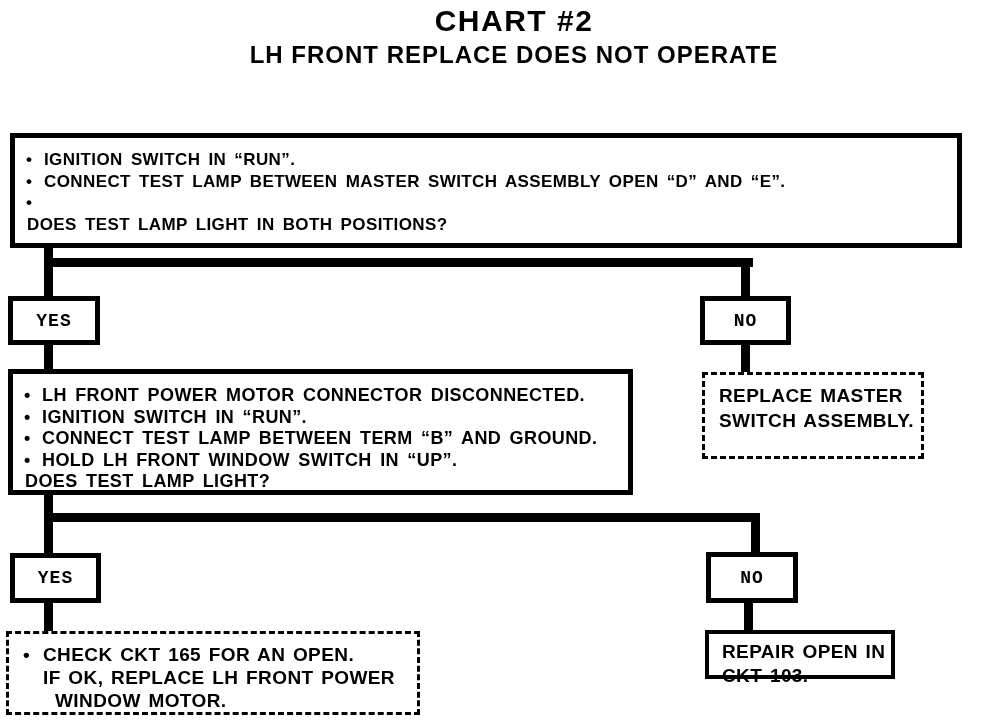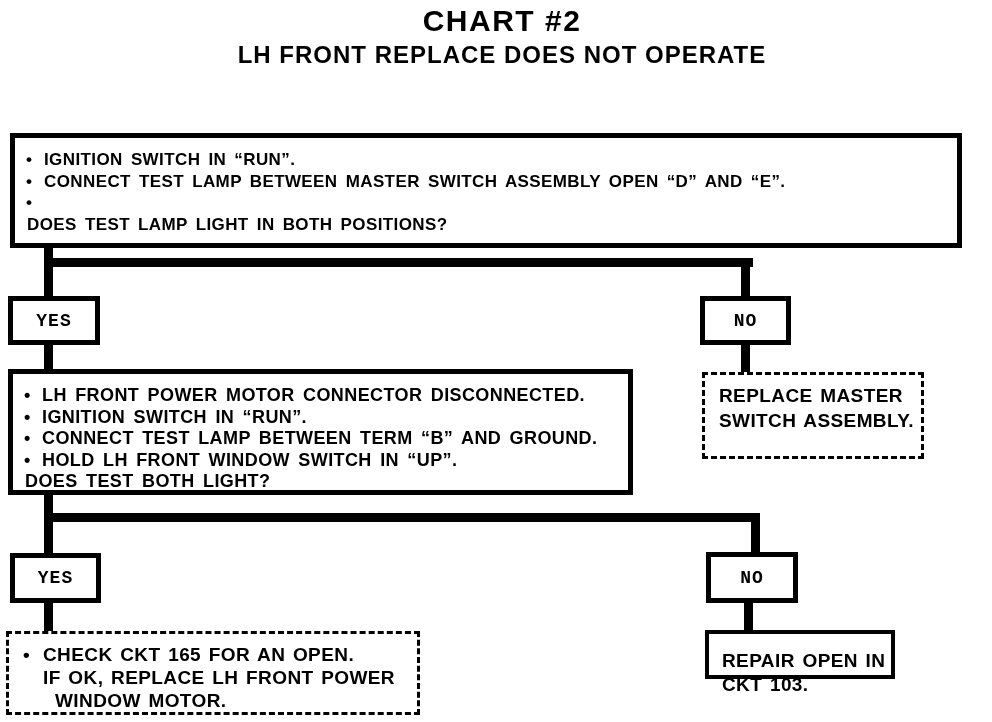--- a/index.html
+++ b/index.html
@@ -6,21 +6,21 @@
   html,body { background:#fff; }
   body {
     position:relative;
     width:992px; height:722px;
     overflow:hidden;
     font-family:"Liberation Sans", sans-serif;
     font-weight:700;
     color:#000;
     -webkit-font-smoothing:none;
   }
-  .titleblock { position:absolute; left:52px; top:4px; width:900px; text-align:center; }
+  .titleblock { position:absolute; left:64px; top:4px; width:900px; text-align:center; }
   .title { font-size:30px; letter-spacing:1.5px; }
   .subtitle { font-size:24px; letter-spacing:1px; margin-top:3px; }
 
   .box { position:absolute; background:#fff; border:5px solid #000; }
   .decision { padding:11px 8px 0 11px; font-size:17px; line-height:21.5px; letter-spacing:0.4px; word-spacing:3px; }
   .decision2 { font-size:18px; }
   .brow { display:flex; }
   .bullet { width:18px; flex:none; }
   .q { margin-left:1px; }
 
@@ -80,21 +80,21 @@
     <span>IGNITION SWITCH IN “RUN”.</span>
   </div>
   <div class="brow">
     <span class="bullet">•</span>
     <span>CONNECT TEST LAMP BETWEEN TERM “B” AND GROUND.</span>
   </div>
   <div class="brow">
     <span class="bullet">•</span>
     <span>HOLD LH FRONT WINDOW SWITCH IN “UP”.</span>
   </div>
-  <div class="q">DOES TEST BOTH LIGHT?</div>
+  <div class="q">DOES TEST LAMP LIGHT?</div>
 </div>
 
 <div class="box dashed action" style="left:702px; top:372px; width:222px; height:87px; padding:8px 0 0 14px;">
   <div>REPLACE MASTER</div>
   <div>SWITCH ASSEMBLY.</div>
 </div>
 
 <div class="conn" style="left:44px; top:495px; width:9px; height:58px;"></div>
 <div class="conn" style="left:44px; top:513px; width:716px; height:9px;"></div>
 <div class="conn" style="left:751px; top:513px; width:9px; height:39px;"></div>
@@ -112,16 +112,16 @@
 
 <div class="box dashed action" style="left:6px; top:631px; width:414px; height:84px; padding:9px 0 0 14px; line-height:23px;">
   <div class="brow">
     <span class="bullet" style="width:20px;">•</span>
     <span>CHECK CKT 165 FOR AN OPEN.</span>
   </div>
   <div style="margin-left:20px;">IF OK, REPLACE LH FRONT POWER</div>
   <div style="margin-left:32px;">WINDOW MOTOR.</div>
 </div>
 
-<div class="box solid4 action" style="left:705px; top:630px; width:190px; height:49px; padding:15px 0 0 13px; line-height:24px;">
+<div class="box solid4 action" style="left:705px; top:630px; width:190px; height:49px; padding:6px 0 0 13px; line-height:24px;">
   <div>REPAIR OPEN IN</div>
   <div>CKT 103.</div>
 </div>
 
 </body></html>

